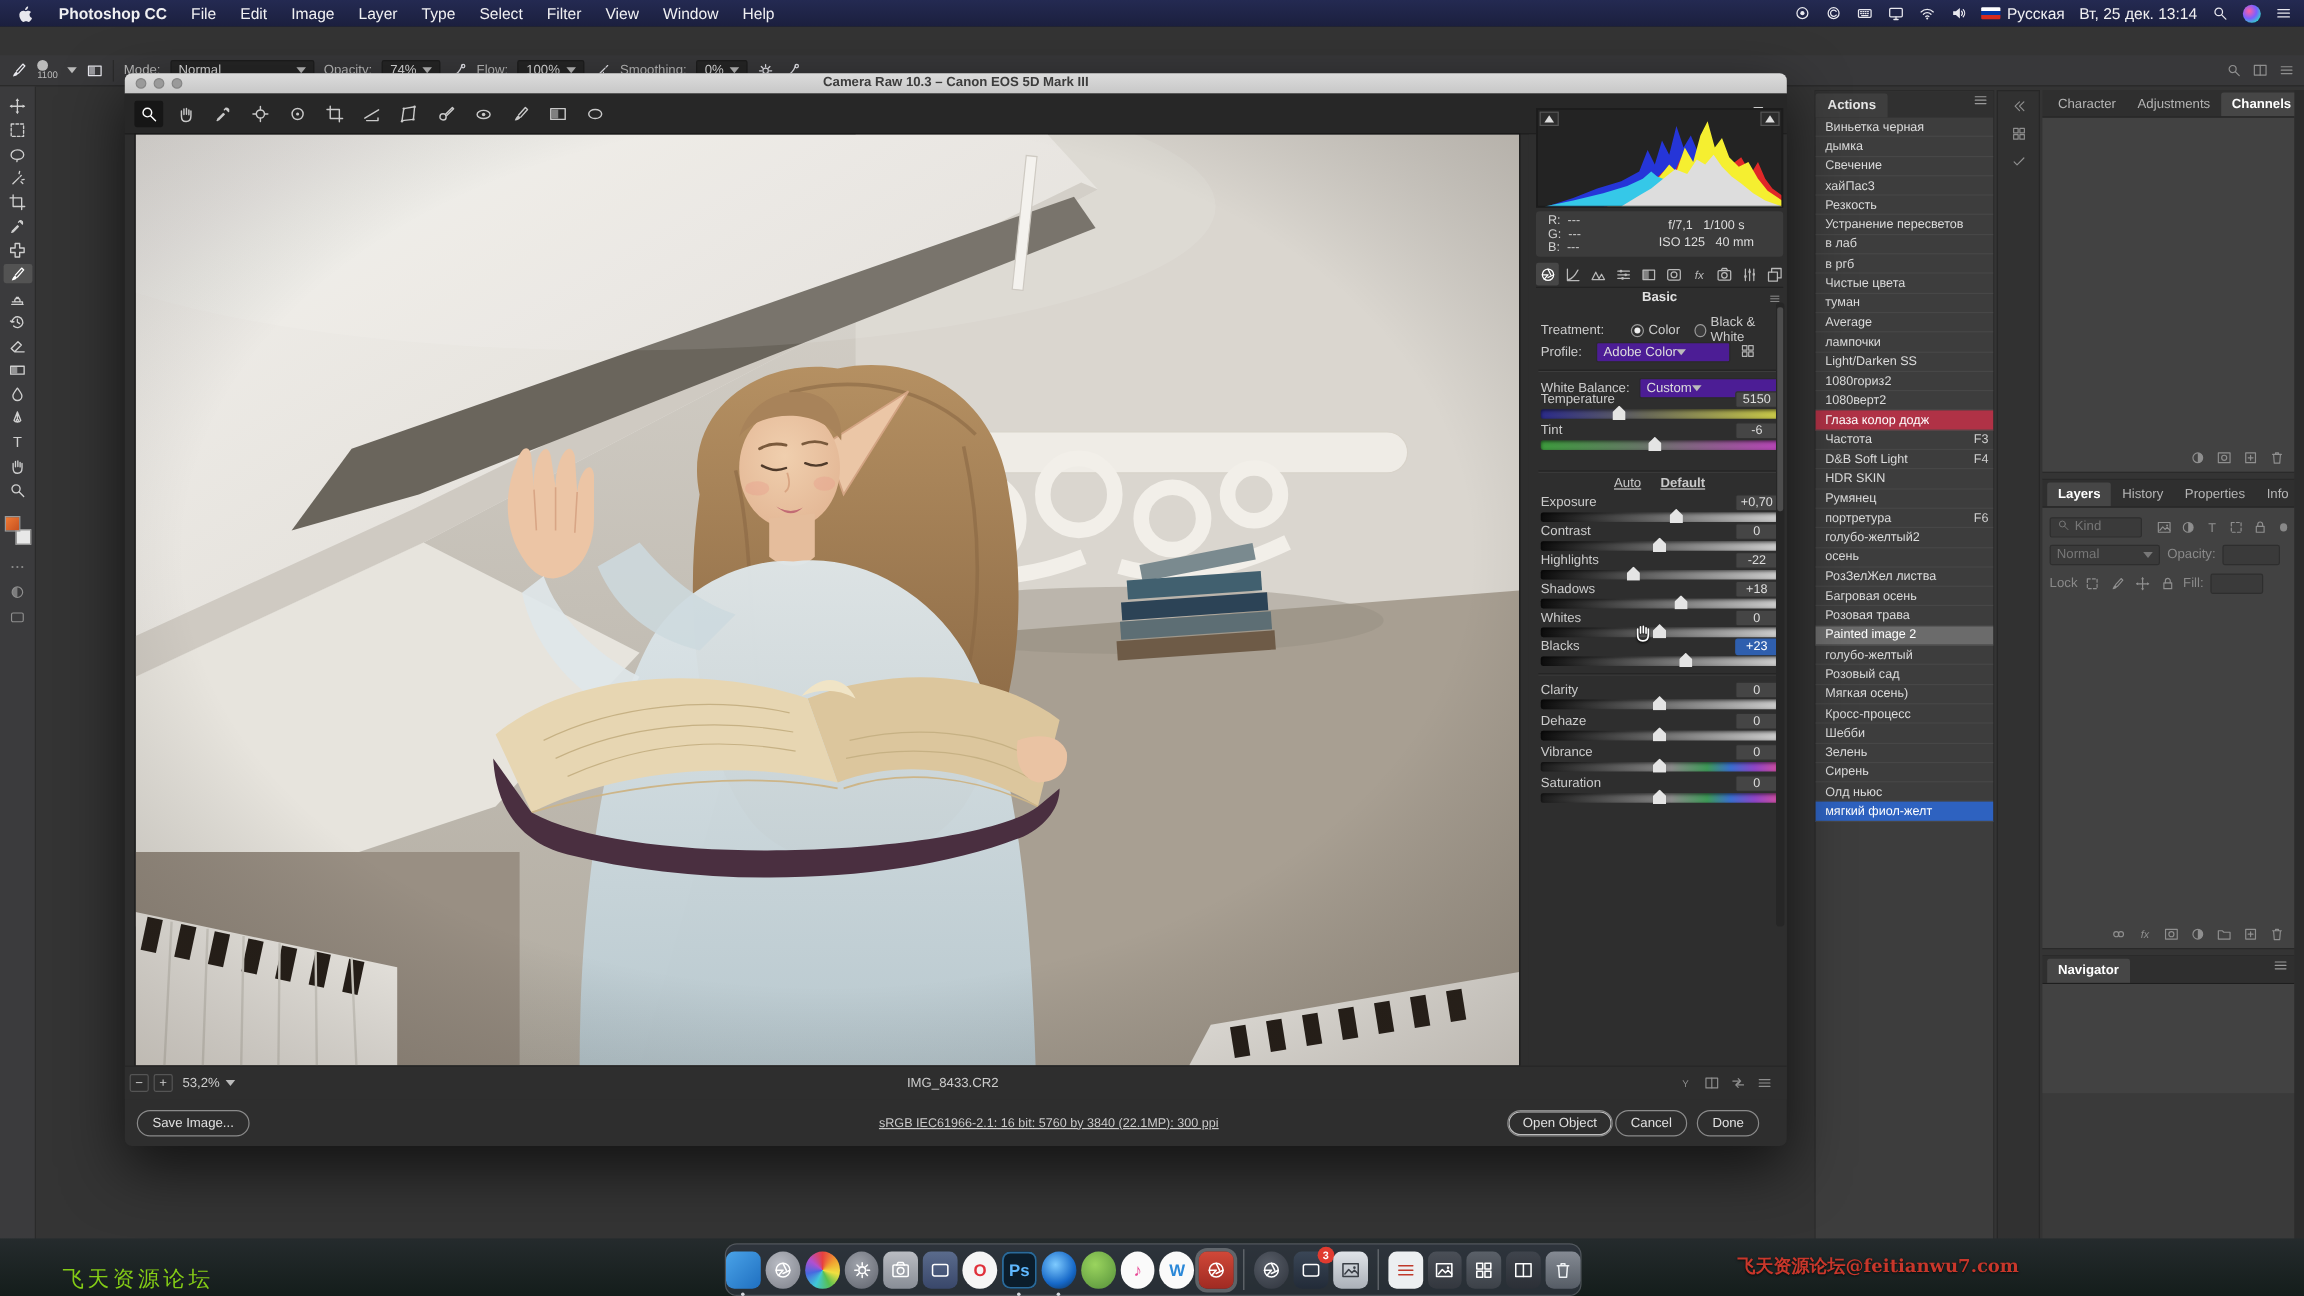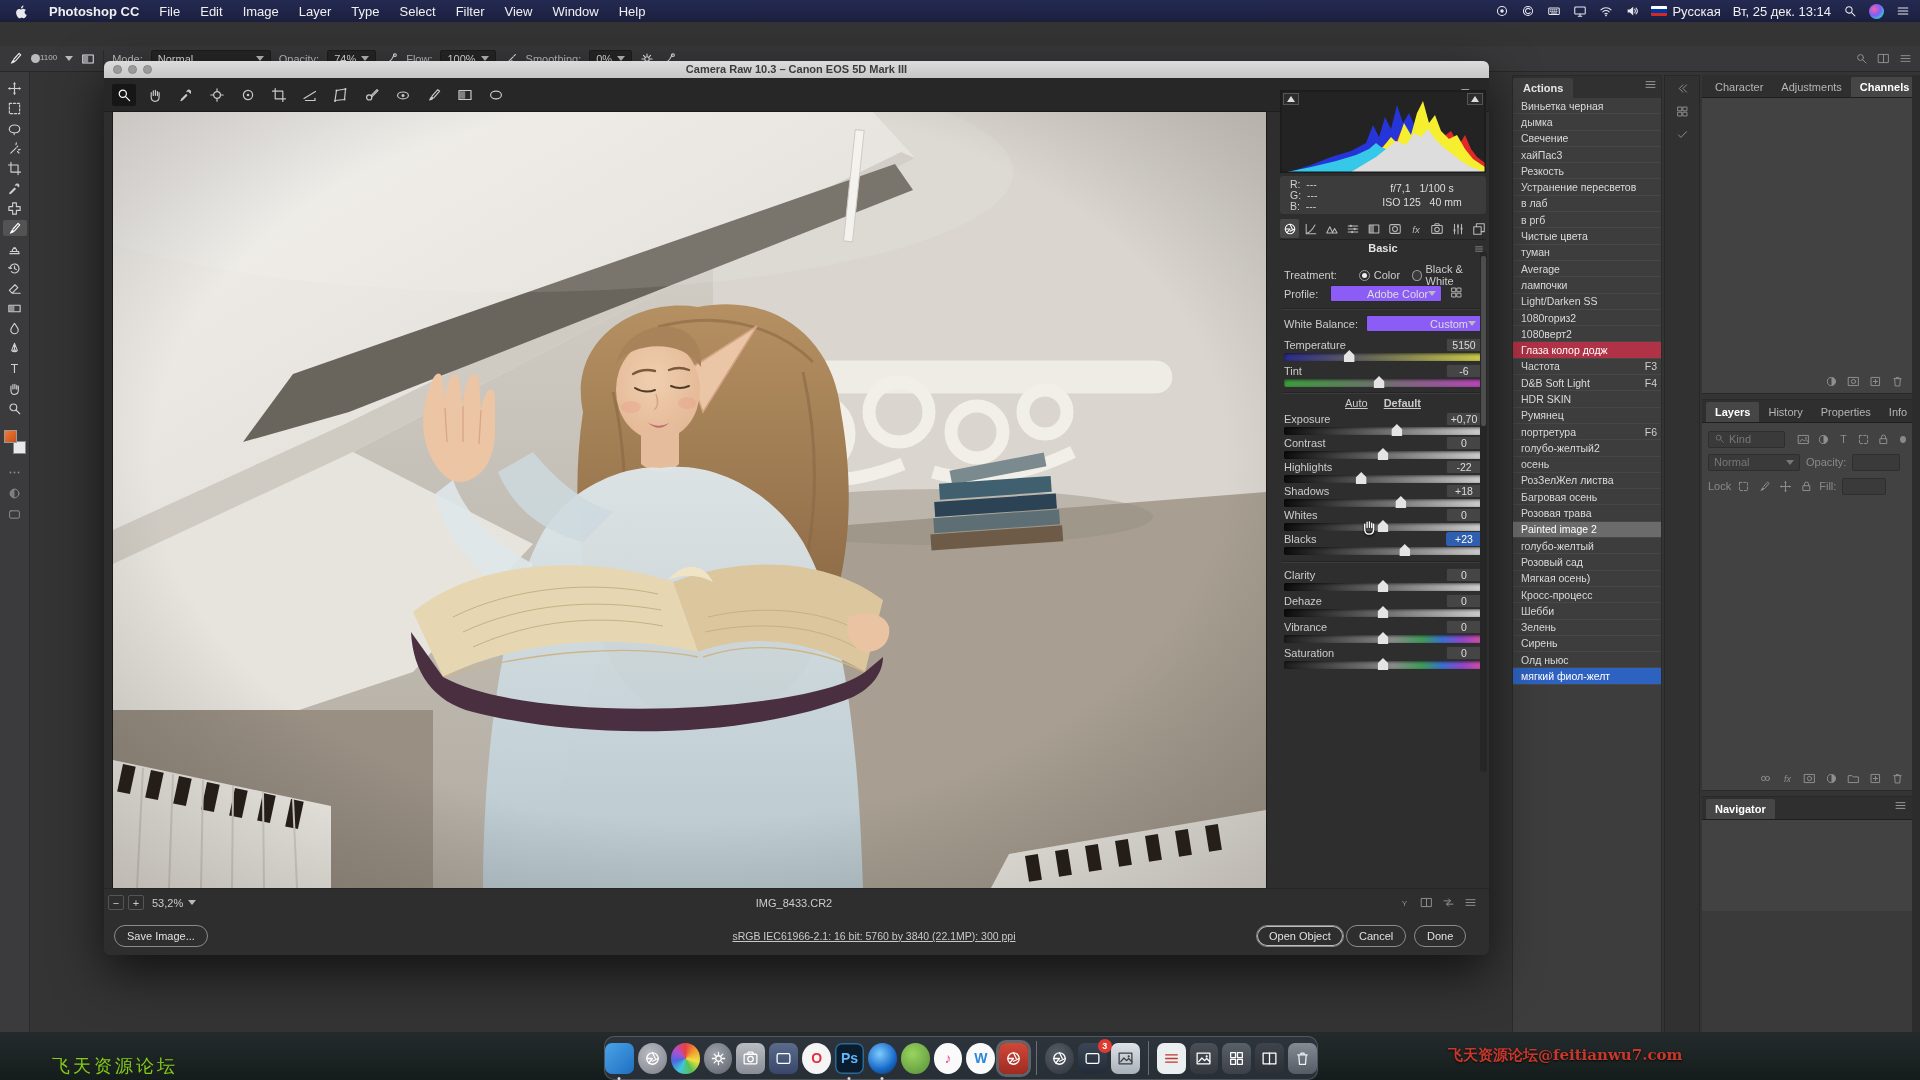--- a/index.html
+++ b/index.html
@@ -44,21 +44,21 @@
   .clipbox i{display:block;width:0;height:0;border-left:4px solid transparent;border-right:4px solid transparent;border-bottom:6px solid #ddd}
   #exif{left:6px;top:64px;width:206px;height:38px;background:#3c3c3c;border-radius:3px;position:absolute;color:#ddd;font-size:10.5px;display:flex}
   #rgb{width:78px;padding:3px 0 0 10px;line-height:11px;color:#cfcfcf}
   #exifr{flex:1;text-align:center;padding-top:5px;line-height:14px}
   #crtabs{left:6px;top:106px;width:206px;height:22px;position:absolute;display:flex;align-items:center;gap:3px;border-bottom:1px solid #222;color:#b9b9b9}
   .crtab{width:19px;height:19px;display:flex;align-items:center;justify-content:center;border-radius:2px}
   .crtab.active{background:#474747;color:#fff}
   #basichdr{left:6px;top:130px;width:206px;height:15px;position:absolute;text-align:center;color:#e2e2e2;font-size:11px;font-weight:bold}
   #basichdr .hmenu{position:absolute;right:2px;top:2px;color:#9a9a9a}
   .crrow{position:absolute;left:10px;width:198px;color:#ccc;font-size:11px;display:flex;align-items:center}
-  .select{height:17px;background:#8b5cf6;border:1px solid #2a2a2a;border-radius:2px;display:flex;align-items:center;justify-content:flex-end;color:#ddd;padding:0 5px;font-size:11px}
+  .select{height:17px;background:#4c1d95;border:1px solid #2a2a2a;border-radius:2px;display:flex;align-items:center;justify-content:flex-start;color:#ddd;padding:0 5px;font-size:11px}
   .chev{width:0;height:0;border-left:4px solid transparent;border-right:4px solid transparent;border-top:5px solid #bbb}
   .radio{width:11px;height:11px;border-radius:50%;border:1px solid #9a9a9a;display:inline-flex;align-items:center;justify-content:center;margin-right:4px}
   .radio span{width:5px;height:5px;border-radius:50%;background:#eee}
   .crsep{position:absolute;left:8px;width:200px;height:1px;background:#242424;box-shadow:0 1px 0 #3c3c3c}
   .linku{text-decoration:underline;color:#c9c9c9}
   #sl-wb,#sl-tone,#sl-presence{position:absolute;left:10px;width:198px}
   .sl-row{position:relative;height:24px}
   .sl-row.h26{height:26px}
   .sl-head{display:flex;justify-content:space-between;align-items:center;height:13px}
   .sl-name{font-size:11px;color:#ccc}
@@ -125,21 +125,21 @@
 
   <div id="pswin" class="abs">
 
     <div id="optbar" class="abs">
       <span class="sticon" id="ob-brush">
           <svg class="ic" width="15" height="15" viewBox="0 0 16 16">
             <path class="sf" d="M3 13.5c2.6-.3 4-1.2 4.8-2.6l-2-1.8C4.6 10 3.6 11.5 3 13.5z"></path>
             <path class="sk" d="M6.2 8.8L11.8 2.6l1.8 1.6-5.6 6.4"></path>
           </svg>
         </span>
-      <span style="display:flex;flex-direction:row;align-items:flex-start;line-height:8px">
+      <span style="display:flex;flex-direction:column;align-items:flex-start;line-height:8px">
         <span style="width:9px;height:9px;border-radius:50%;background:#bbb"></span>
         <span style="font-size:8px;color:#bbb">1100</span>
       </span>
       <span class="chev"></span>
       <span class="sticon" id="ob-panel">
           <svg class="ic" width="14" height="14" viewBox="0 0 16 16">
             <rect class="sk" x="2" y="3.5" width="12" height="9"></rect>
             <rect class="sf" opacity=".55" x="2.8" y="4.3" width="5.4" height="7.4"></rect>
           </svg>
         </span>
@@ -685,21 +685,21 @@
             </svg></span>
       </div>
       <div class="crsep" style="top:196px"></div>
       <div class="crrow" style="top:203px">
         <span>White Balance:</span>
         <span class="select" style="margin-left:8px;flex:1">
             <span>Custom</span>
             <span class="chev"></span>
           </span>
       </div>
-      <div id="sl-wb" style="top:226px">
+      <div id="sl-wb" style="top:214px">
           <div class="sl-row h26">
             <div class="sl-head">
               <span class="sl-name">Temperature</span>
               <span class="sl-val">5150</span>
             </div>
             <div class="sl-track tr-temp">
               <span class="sl-thumb" style="left:33%"></span>
             </div>
           </div>
           <div class="sl-row h26">

